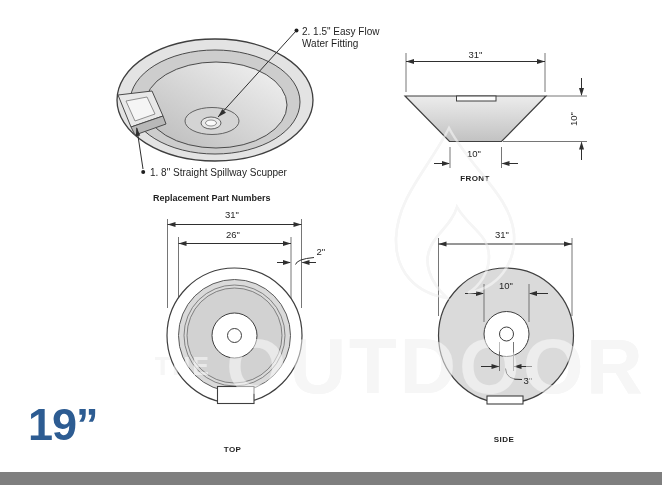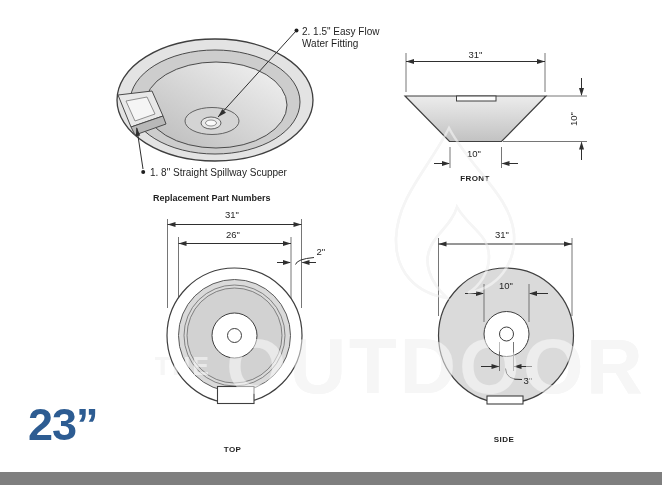--- a/index.html
+++ b/index.html
@@ -185,14 +185,14 @@
 <div class="layer wm-front">
   <svg class="wm-flame" width="662" height="485">
     <path d="M449,128 C429,168 398,196 396,238 C395,272 416,293 447,298 C429,281 423,262 431,246
              C438,232 452,224 457,207 C469,228 489,234 489,257 C489,272 480,286 468,293
              C498,288 516,264 514,234 C511,196 470,168 449,128 Z" fill="none" stroke="rgba(255,255,255,0.5)" stroke-width="2.5"></path>
   </svg>
   <div class="wm-the">THE</div>
   <div class="wm-outdoor">OUTDOOR</div>
 </div>
 
-<div class="size-big" style="color: rgb(45, 92, 146);">23”</div>
+<div class="size-big" style="color: rgb(45, 92, 146);">19”</div>
 <div class="footer-bar" style="background: rgb(127, 127, 127);"></div>
 
 </body></html>

